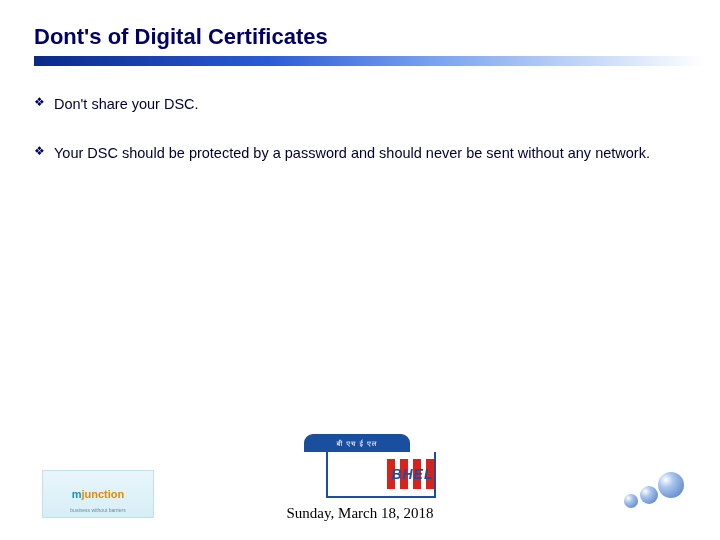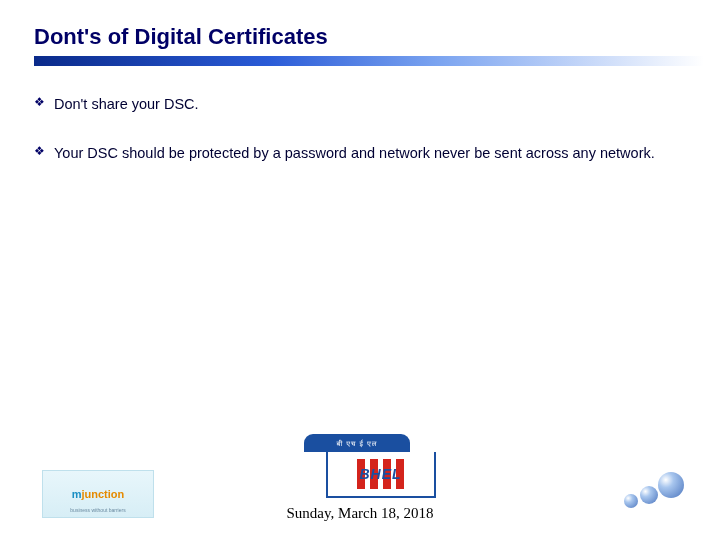--- a/index.html
+++ b/index.html
@@ -106,21 +106,21 @@
     justify-content: center;
     letter-spacing: 1px;
   }
   .bhel-main {
     width: 100%;
     flex: 1;
     border: 2px solid #1a4fa0;
     border-top: none;
     display: flex;
     align-items: center;
-    justify-content: center;
+    justify-content: flex-end;
     background: #fff;
     position: relative;
     margin-left: 47px;
   }
   .bhel-bars {
     display: flex;
     gap: 5px;
   }
   .bhel-bars span {
     width: 8px;
@@ -170,21 +170,21 @@
 </head>
 <body>
 
 <div class="slide">
 
   <h1 class="title">Dont's of Digital Certificates</h1>
   <div class="title-underline"></div>
 
   <ul class="bullets">
     <li>Don't share your DSC.</li>
-    <li>Your DSC should be protected by a password and network never be sent across any network.</li>
+    <li>Your DSC should be protected by a password and should never be sent without any network.</li>
   </ul>
 
   <div class="footer">
 
     <div class="logo logo-left">
       <div class="logo-left-text">
         <span class="m">m</span><span class="j">junction</span>
       </div>
       <div class="logo-left-sub">business without barriers</div>
     </div>

